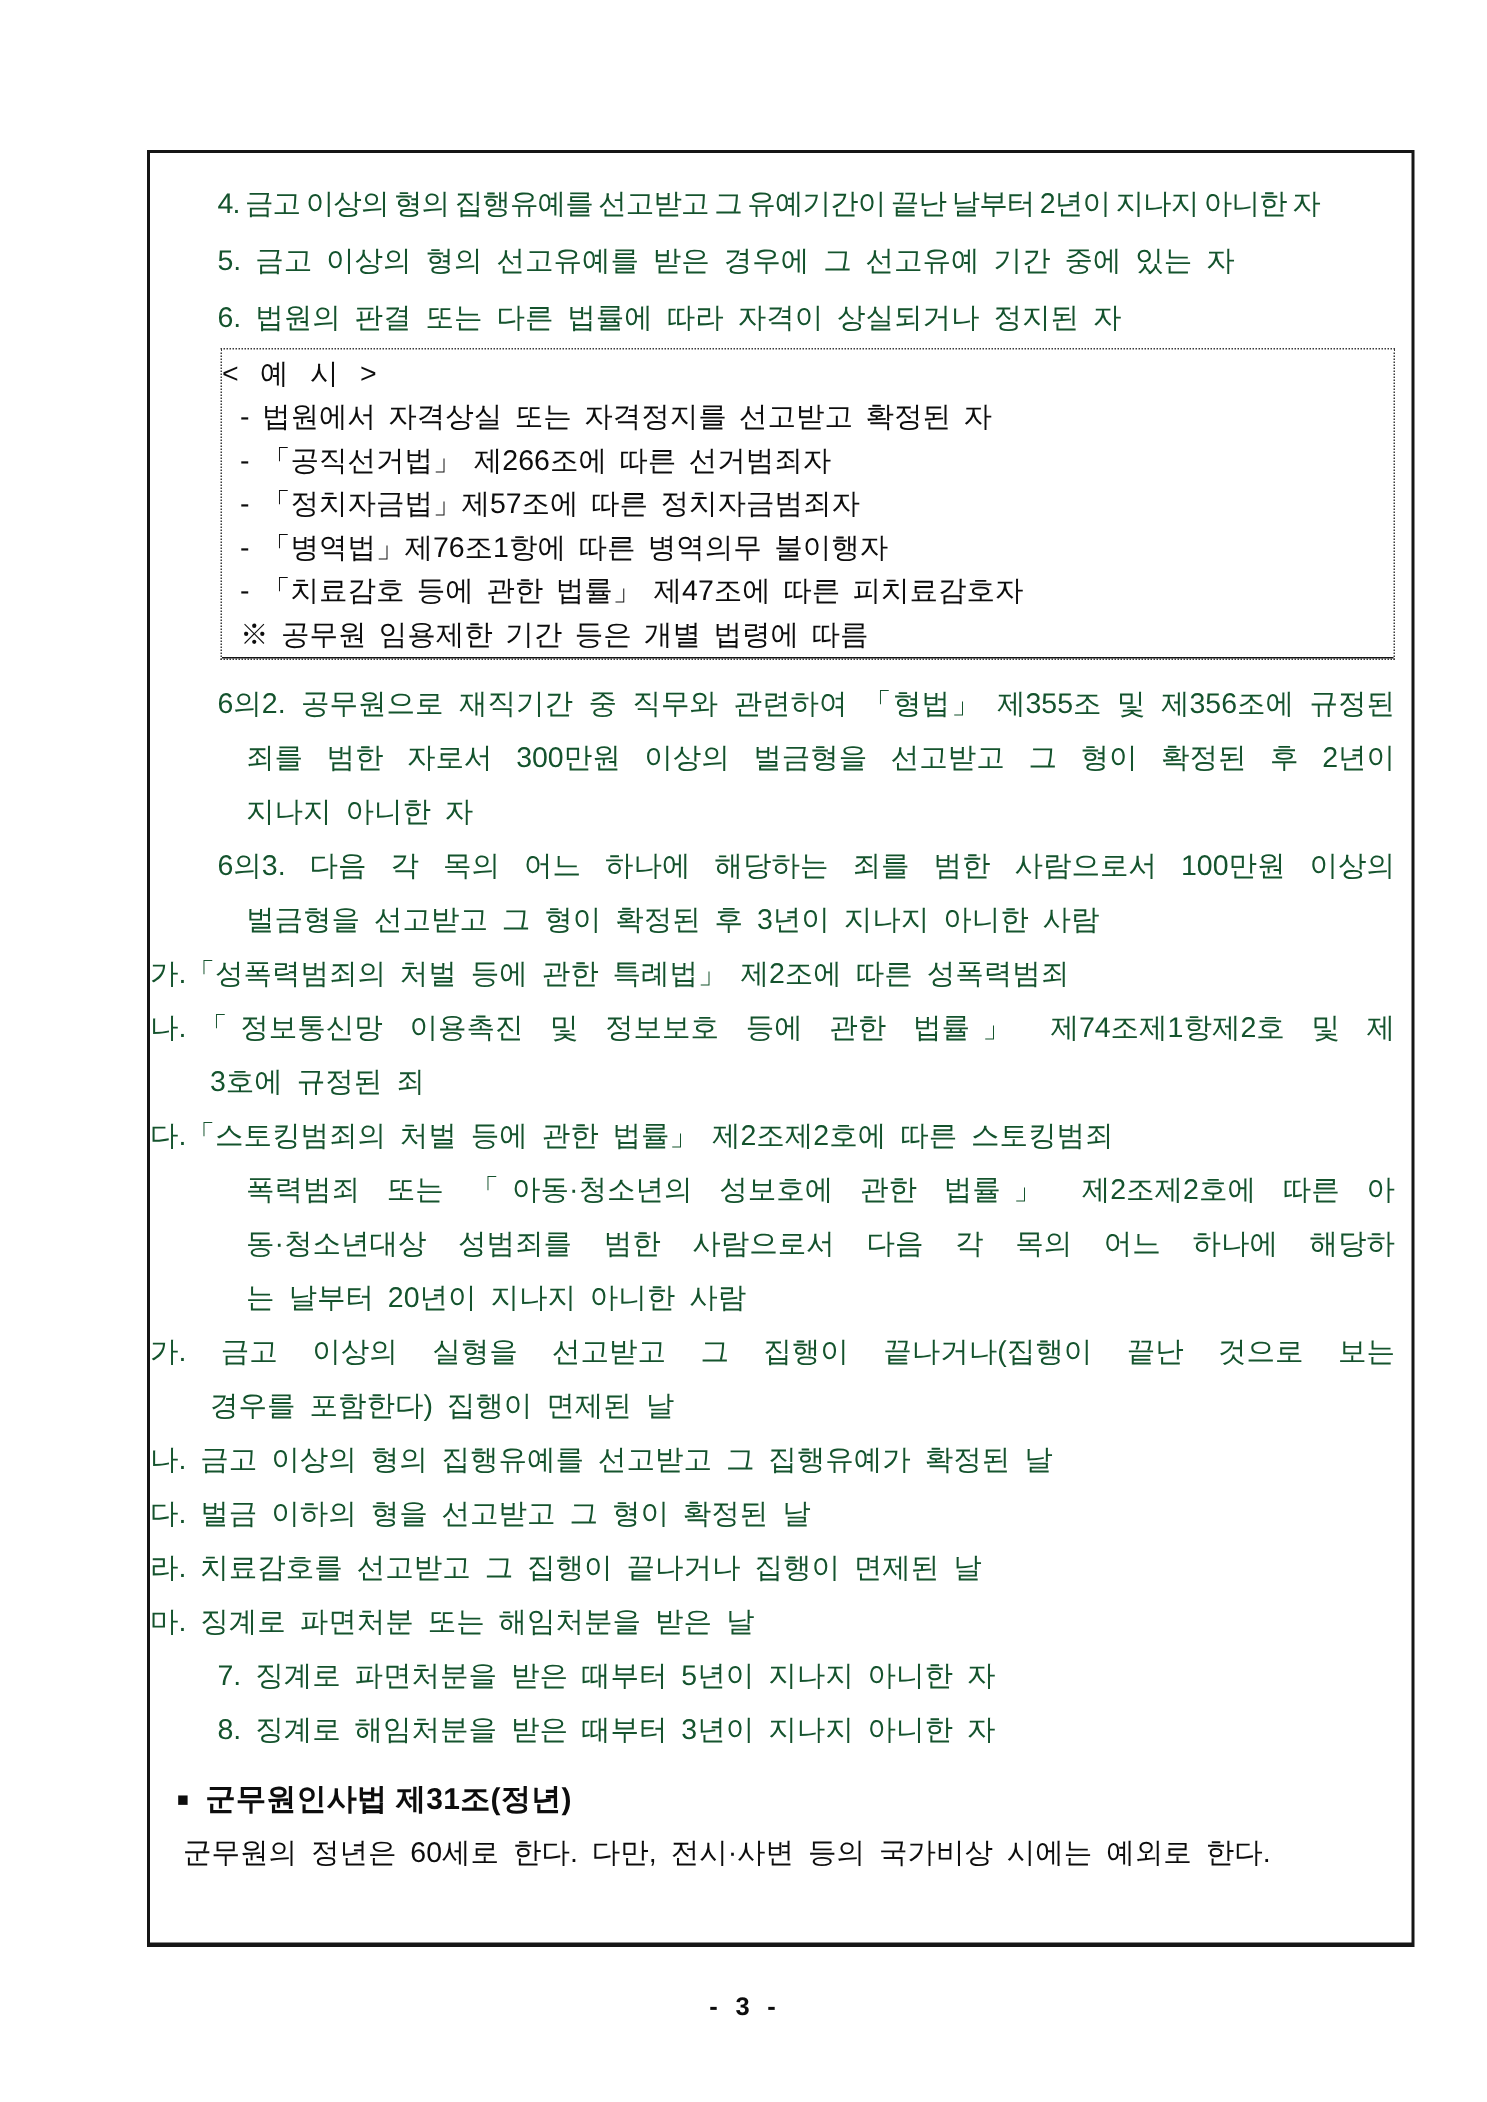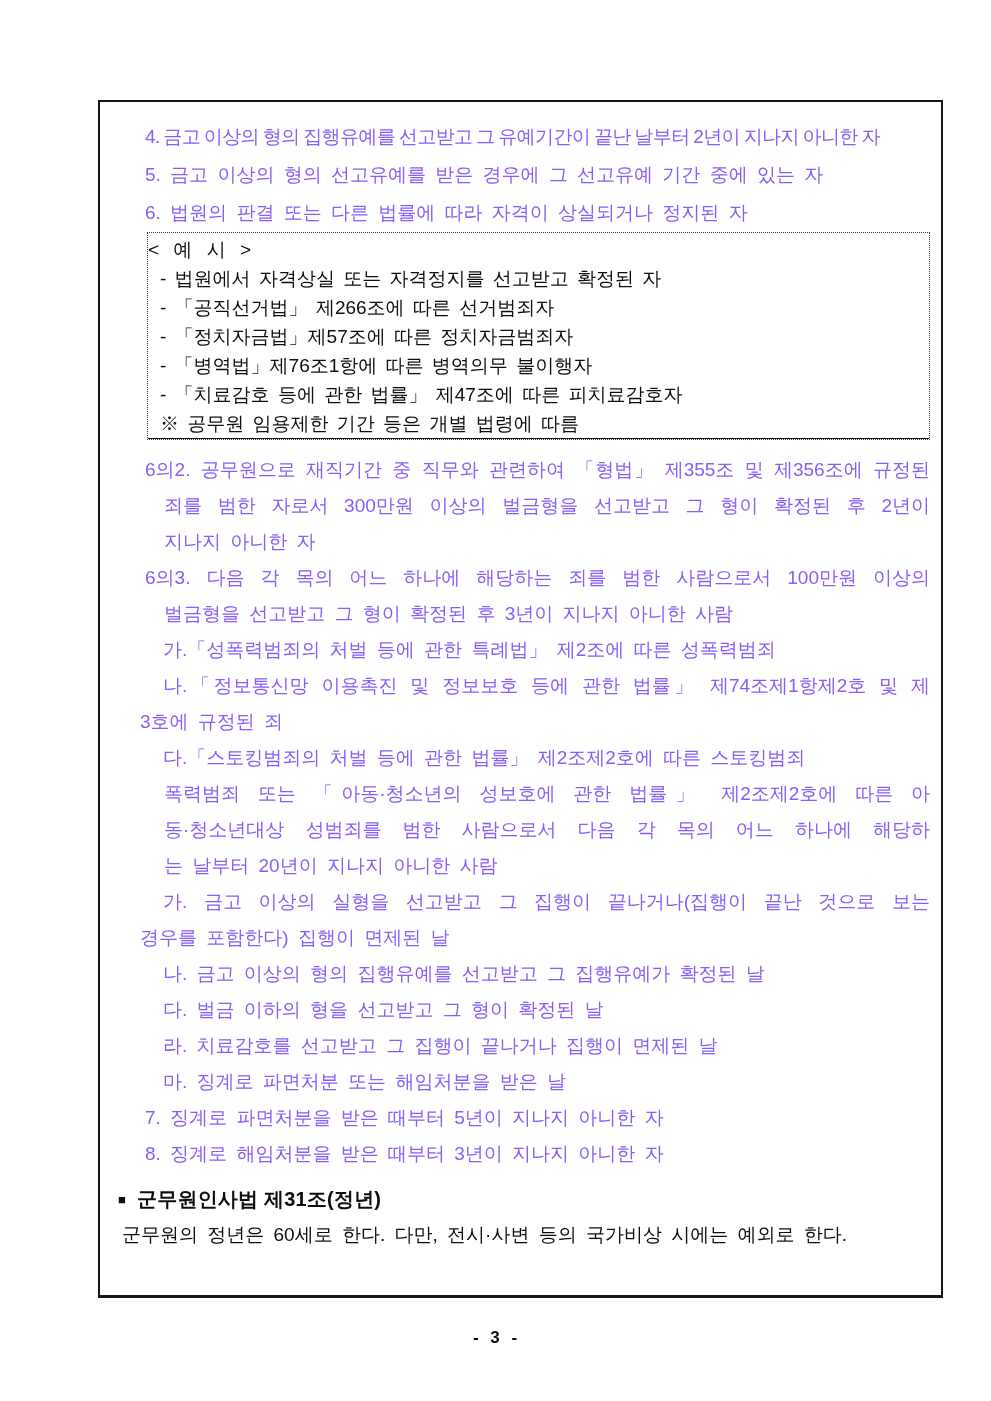--- a/index.html
+++ b/index.html
@@ -19,25 +19,25 @@
     border: 2px solid #161616;
     border-bottom-width: 3px;
     padding-top: 16px;
     background: #ffffff;
   }
   .ln {
     font-size: 19px;
     line-height: 38px;
     word-spacing: 4px;
     white-space: nowrap;
-    color: #8b5cf6;
+    color: #14532d;
   }
   .bottom-block .ln { line-height: 36px; }
   .ln.num  { padding-left: 45px; }
-  .ln.sub  { padding-left: 63px; }
+  .ln.sub  { }
   .ln.cont { padding-left: 64px; }
   .ln.subcont { padding-left: 40px; }
   .ln.j {
     white-space: normal;
     text-align: justify;
     text-align-last: justify;
     padding-right: 11px;
   }
   .ln.tight { letter-spacing: -0.6px; word-spacing: -1px; }
   .example-box {

